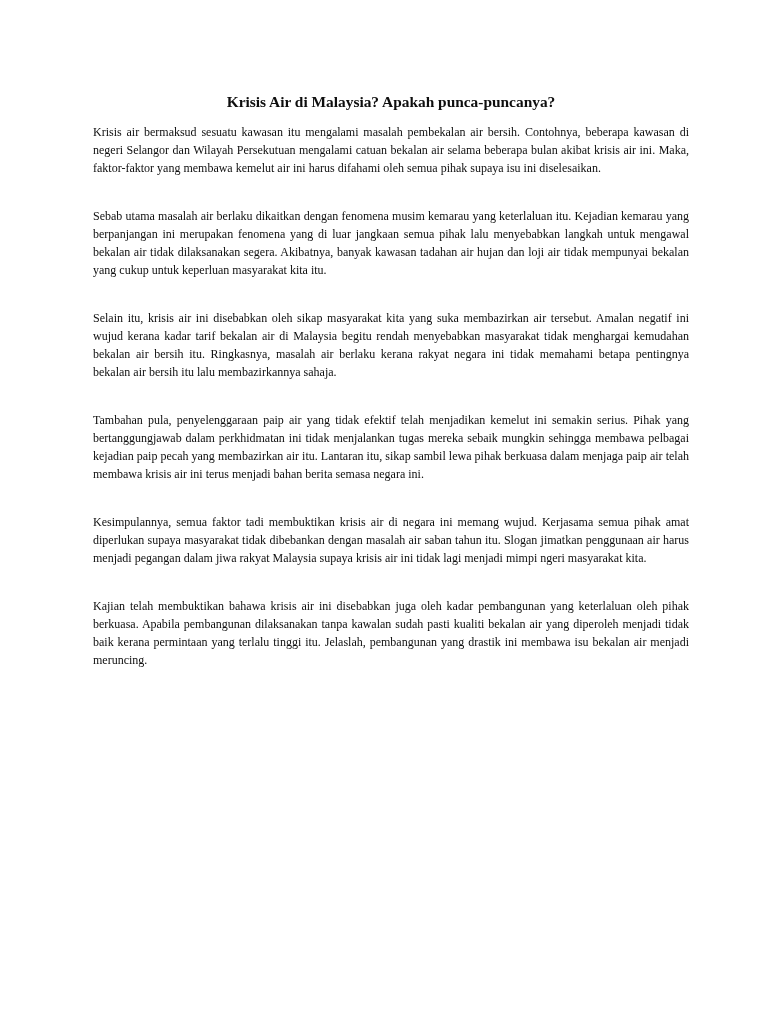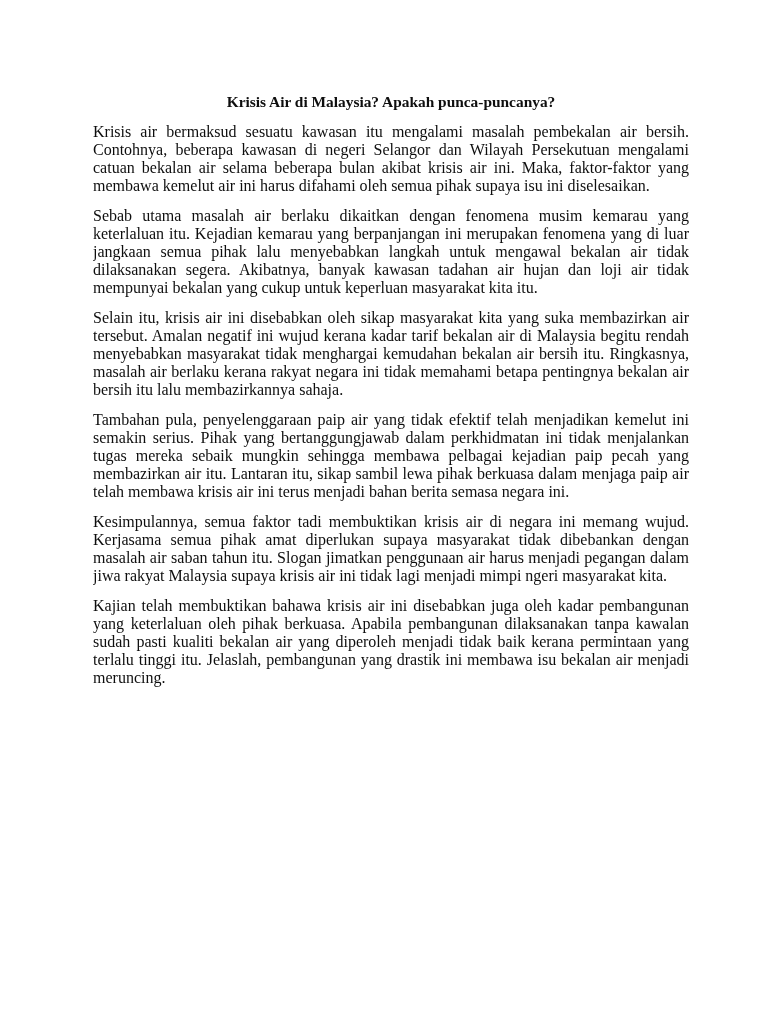--- a/index.html
+++ b/index.html
@@ -25,21 +25,21 @@
   .doc-title {
     font-size: 15.4px;
     font-weight: bold;
     line-height: 18px;
     height: 18px;
     text-align: center;
     margin: 0 0 12px 0;
     white-space: nowrap;
   }
   .para {
-    font-size: 16px;
+    font-size: 12px;
     line-height: 18px;
     text-align: justify;
     margin: 0 0 12px 0;
     overflow: hidden;
     hyphens: none;
   }
   .lines-4 { height: 72px; }
   .lines-5 { height: 90px; }
 </style>
 </head>

